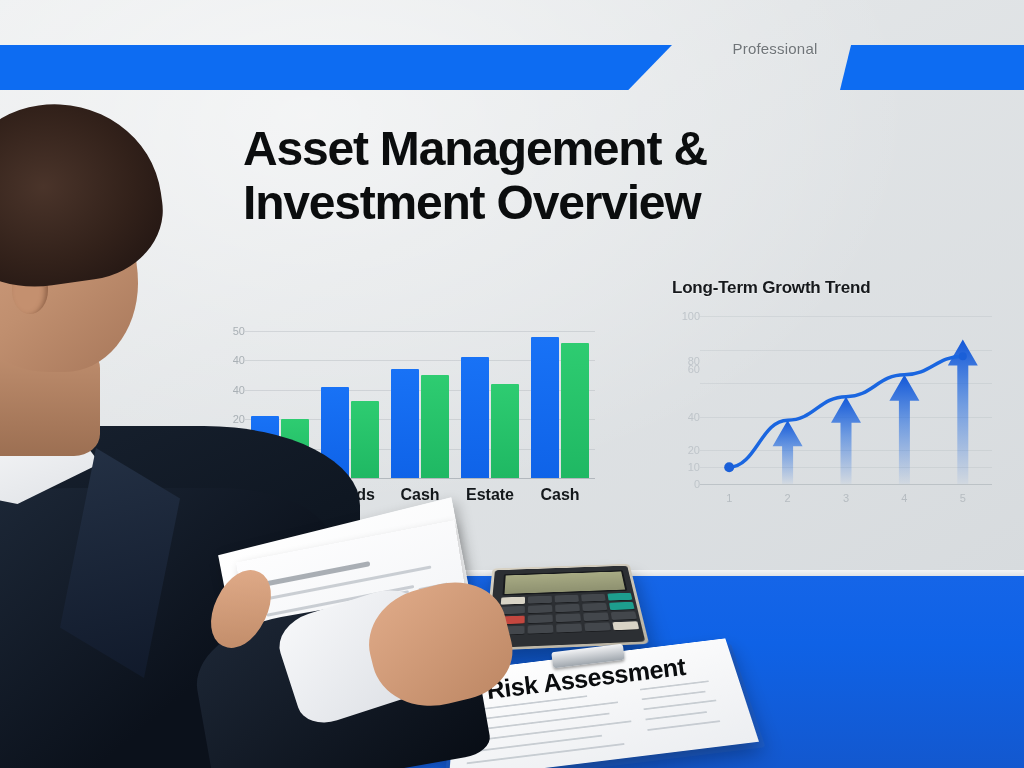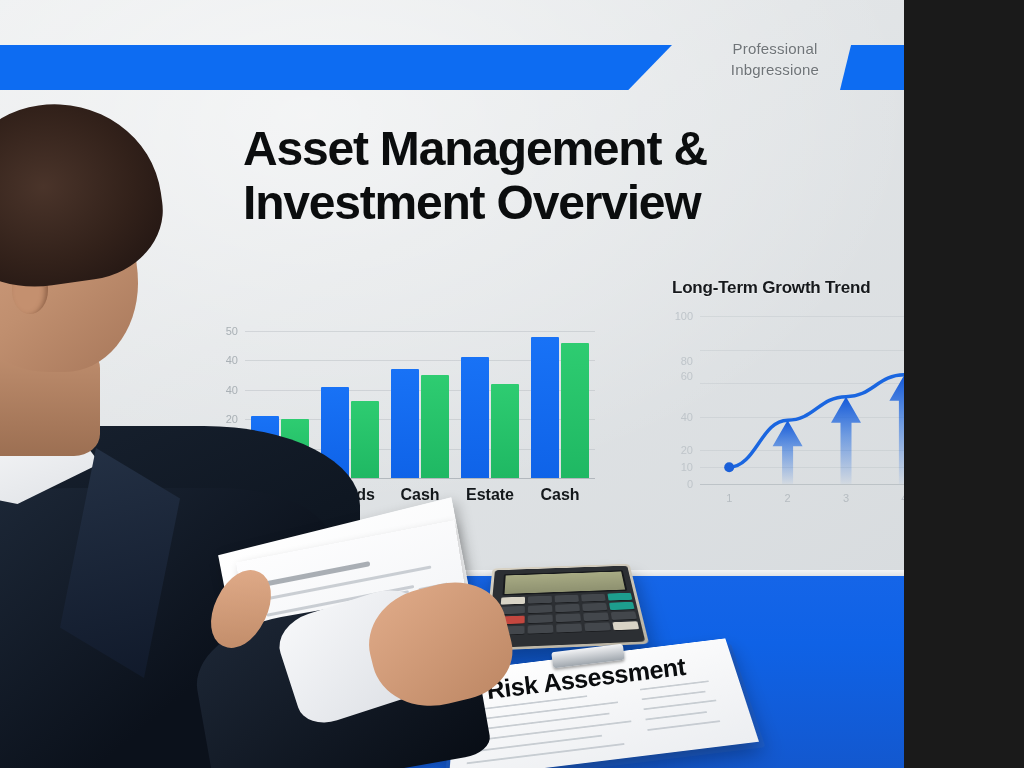--- a/index.html
+++ b/index.html
@@ -1,17 +1,17 @@
 <!DOCTYPE html>
 <html><head>
 <meta charset="utf-8">
 <style>
   html,body{margin:0;padding:0;background:#1a1a1a;}
   #stage{
-    position:relative;width:904px;height:768px;overflow:hidden;
+    position:relative;width:1024px;height:768px;overflow:hidden;
     font-family:"Liberation Sans","DejaVu Sans",sans-serif;
     background:linear-gradient(160deg,#e9ebec 0%,#dfe3e6 45%,#d9dde0 100%);
   }
   
   .wall{position:absolute;left:0;top:0;width:1024px;height:576px;
         background:linear-gradient(150deg,#eceeef 0%,#e2e5e7 40%,#d7dbde 100%);}
   .wall:after{content:"";position:absolute;inset:0;
         background:radial-gradient(ellipse at 30% 20%,rgba(255,255,255,.55),rgba(255,255,255,0) 60%);}
   
   .desk{position:absolute;left:0;top:576px;width:1024px;height:192px;
@@ -30,21 +30,21 @@
   
   .headline{position:absolute;left:243px;top:122px;width:640px;
         font-size:48px;line-height:54px;font-weight:800;color:#0b0d0e;letter-spacing:-1.2px;}
   .headline span{display:block;}
   
   .panel{position:absolute;}
   .panel-title{position:absolute;font-size:17px;font-weight:700;color:#16191c;
         letter-spacing:-.2px;text-shadow:0 1px 1px rgba(255,255,255,.5);}
   .plot{position:absolute;}
   .gridline{position:absolute;left:0;height:1px;background:rgba(150,158,165,.28);}
-  .ytick{position:absolute;right:100%;margin-right:7px;transform:translateY(-50%);
+  .ytick{position:absolute;right:100%;transform:translateY(-50%);
         font-size:11px;color:#a9b0b5;white-space:nowrap;}
   .xtick{position:absolute;transform:translateX(-50%);font-size:11px;color:#b6bcc1;}
   .axis-x{position:absolute;left:0;height:1px;background:rgba(150,158,165,.45);}
   
   .bargroup{position:absolute;bottom:0;display:flex;align-items:flex-end;gap:2px;}
   .bar{width:28px;border-radius:1px 1px 0 0;}
   .bar.b{background:linear-gradient(180deg,#1872f6,#0f63e8);}
   .bar.g{background:linear-gradient(180deg,#2ecc71,#1fb863);}
   .catlabel{position:absolute;top:100%;margin-top:8px;width:100px;left:50%;
         transform:translateX(-50%);text-align:center;font-size:16px;font-weight:700;
@@ -126,21 +126,20 @@
 <div id="stage">
 
   <div class="wall"></div>
 
   <div class="banner-wrap">
     <div class="banner-a"></div>
     <div class="banner-b"></div>
   </div>
   <div class="brand">
     <div>Professional</div>
-    <div>Inbgressione</div>
   </div>
 
   <div class="headline">
     <span>Asset Management &amp;</span>
     <span>Investment Overview</span>
   </div>
 
   <div class="panel" style="left:203px;top:278px;width:400px;height:240px;">
     <div class="plot" id="barPlot" style="left:42px;top:38px;width:350px;height:162px;">
         <div class="gridline" style="top: 162px; width: 350px;"></div>
@@ -189,21 +188,21 @@
     <div class="plot" id="linePlot" style="left:32px;top:38px;width:292px;height:168px;">
         <div class="gridline" style="top: 168px; width: 292px; background: rgba(150, 158, 165, 0.18);"></div>
         <div class="ytick" style="top: 168px; color: rgb(191, 197, 202);">0</div>
         <div class="gridline" style="top: 151.2px; width: 292px; background: rgba(150, 158, 165, 0.18);"></div>
         <div class="ytick" style="top: 151.2px; color: rgb(191, 197, 202);">10</div>
         <div class="gridline" style="top: 134.4px; width: 292px; background: rgba(150, 158, 165, 0.18);"></div>
         <div class="ytick" style="top: 134.4px; color: rgb(191, 197, 202);">20</div>
         <div class="gridline" style="top: 100.8px; width: 292px; background: rgba(150, 158, 165, 0.18);"></div>
         <div class="ytick" style="top: 100.8px; color: rgb(191, 197, 202);">40</div>
         <div class="gridline" style="top: 67.2px; width: 292px; background: rgba(150, 158, 165, 0.18);"></div>
-        <div class="ytick" style="top: 60px; color: rgb(191, 197, 202);">60</div>
+        <div class="ytick" style="top: 53px; color: rgb(191, 197, 202);">60</div>
         <div class="gridline" style="top: 33.6px; width: 292px; background: rgba(150, 158, 165, 0.18);"></div>
         <div class="ytick" style="top: 45px; color: rgb(191, 197, 202);">80</div>
         <div class="gridline" style="top: 0px; width: 292px; background: rgba(150, 158, 165, 0.18);"></div>
         <div class="ytick" style="top: 0px; color: rgb(191, 197, 202);">100</div>
         <div class="axis-x" style="top: 168px; width: 292px; background: rgba(150, 158, 165, 0.3);"></div>
         <svg width="292" height="170" style="position: absolute; left: 0px; top: 0px;">
           <defs>
             <linearGradient id="agr" x1="0" y1="1" x2="0" y2="0">
               <stop offset="0%" stop-color="#1a66e0" stop-opacity="0.04"></stop>
               <stop offset="55%" stop-color="#1a66e0" stop-opacity="0.55"></stop>

